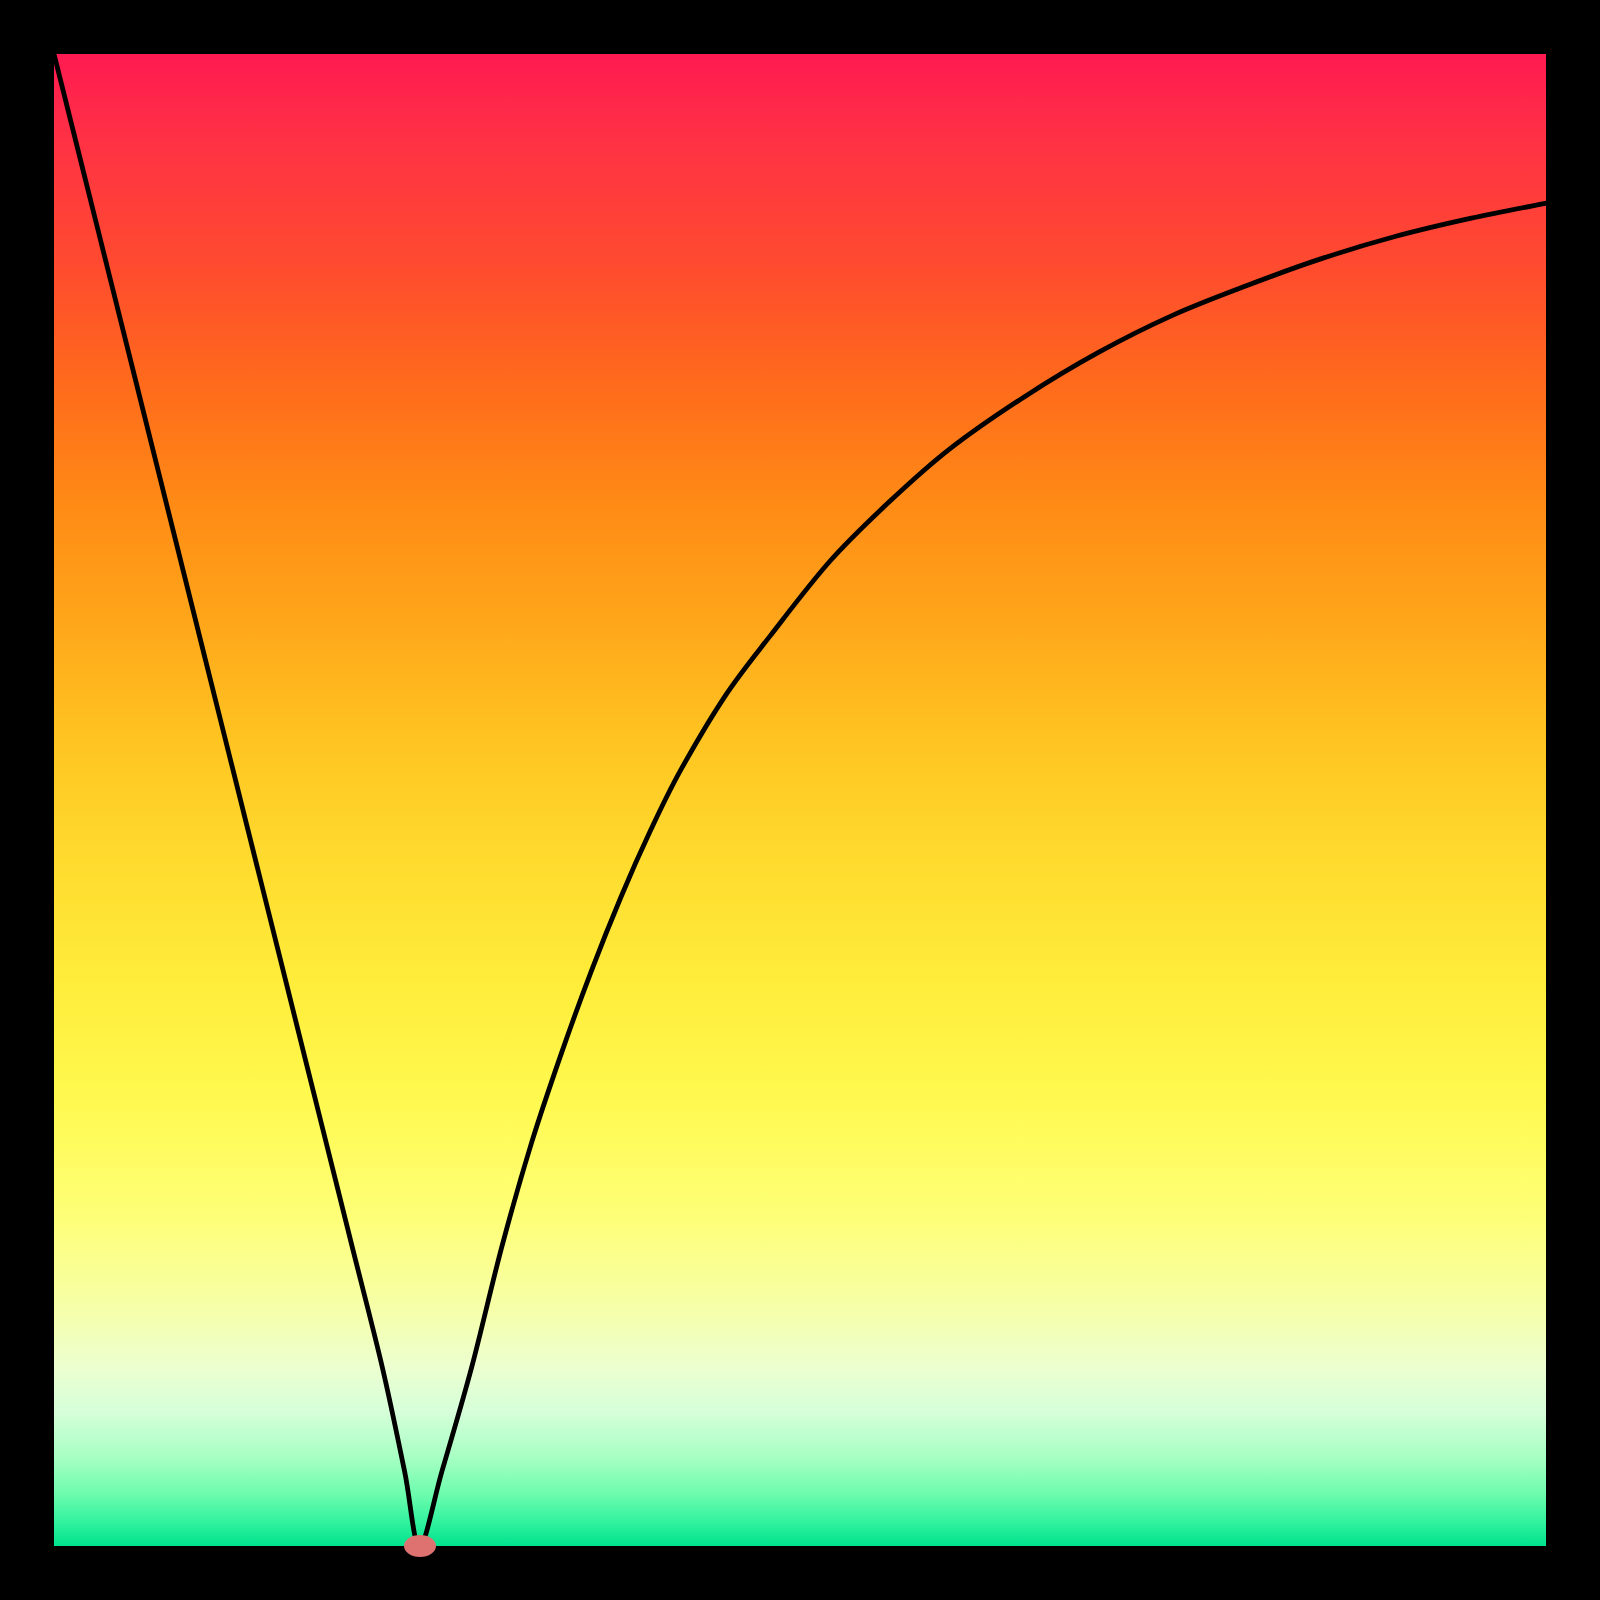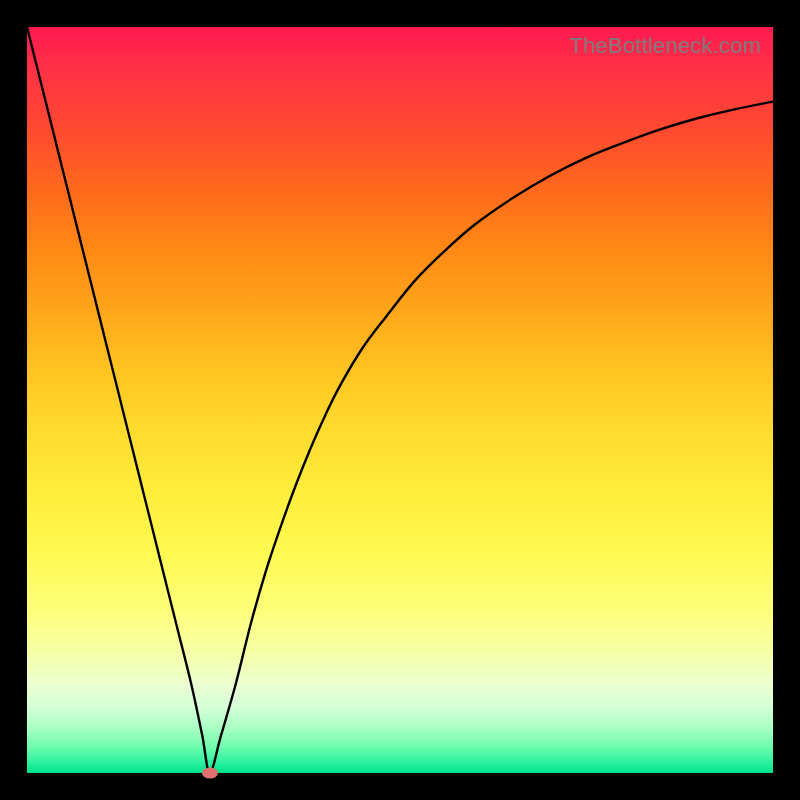--- a/index.html
+++ b/index.html
@@ -71,21 +71,20 @@
     background: #de7270;
     transform: translate(-50%, -50%);
   }
 </style>
 </head>
 <body>
 
 <div class="stage">
   <div class="plot-area">
 
-    <div class="watermark">TheBottleneck.com</div>
 
     <svg class="curve" viewBox="0 0 746 746" preserveAspectRatio="none">
       <path id="curve-path" d="M 0.00 0.00 C 2.39 9.55, 10.15 40.58, 14.92 59.68 C 19.69 78.78, 25.07 100.26, 29.84 119.36 C 34.61 138.46, 39.99 159.94, 44.76 179.04 C 49.53 198.14, 54.91 219.62, 59.68 238.72 C 64.45 257.82, 69.83 279.30, 74.60 298.40 C 79.37 317.50, 84.75 338.98, 89.52 358.08 C 94.29 377.18, 99.67 398.66, 104.44 417.76 C 109.21 436.86, 114.59 458.34, 119.36 477.44 C 124.13 496.54, 129.51 518.02, 134.28 537.12 C 139.05 556.22, 144.43 577.70, 149.20 596.80 C 153.97 615.90, 159.94 638.58, 164.12 656.48 C 168.30 674.38, 172.33 694.38, 175.31 708.70 C 178.29 723.02, 179.79 746.00, 182.77 746.00 C 185.75 746.00, 189.78 723.02, 193.96 708.70 C 198.14 694.38, 204.11 674.38, 208.88 656.48 C 213.65 638.58, 219.03 614.70, 223.80 596.80 C 228.57 578.90, 233.95 560.10, 238.72 544.58 C 243.49 529.06, 248.87 513.55, 253.64 499.82 C 258.41 486.09, 263.79 471.32, 268.56 458.79 C 273.33 446.26, 278.71 432.83, 283.48 421.49 C 288.25 410.15, 293.63 398.07, 298.40 387.92 C 303.17 377.77, 307.35 368.82, 313.32 358.08 C 319.29 347.34, 328.54 331.52, 335.70 320.78 C 342.86 310.04, 349.72 301.68, 358.08 290.94 C 366.44 280.20, 378.37 264.38, 387.92 253.64 C 397.47 242.90, 408.21 232.75, 417.76 223.80 C 427.31 214.85, 436.86 206.05, 447.60 197.69 C 458.34 189.33, 472.96 179.34, 484.90 171.58 C 496.84 163.82, 510.26 155.76, 522.20 149.20 C 534.14 142.64, 547.56 135.92, 559.50 130.55 C 571.44 125.18, 584.86 120.17, 596.80 115.63 C 608.74 111.09, 622.16 106.14, 634.10 102.20 C 646.04 98.26, 659.46 94.23, 671.40 91.01 C 683.34 87.79, 696.76 84.69, 708.70 82.06 C 720.64 79.43, 740.03 75.79, 746.00 74.60" fill="none" stroke="#000000" stroke-width="2.4" stroke-linecap="round" stroke-linejoin="round"></path>
     </svg>
 
     <div id="marker" class="marker" style="left: 182.77px; top: 746px; background: rgb(222, 114, 112);"></div>
   </div>
 </div>
 
 </body></html>

